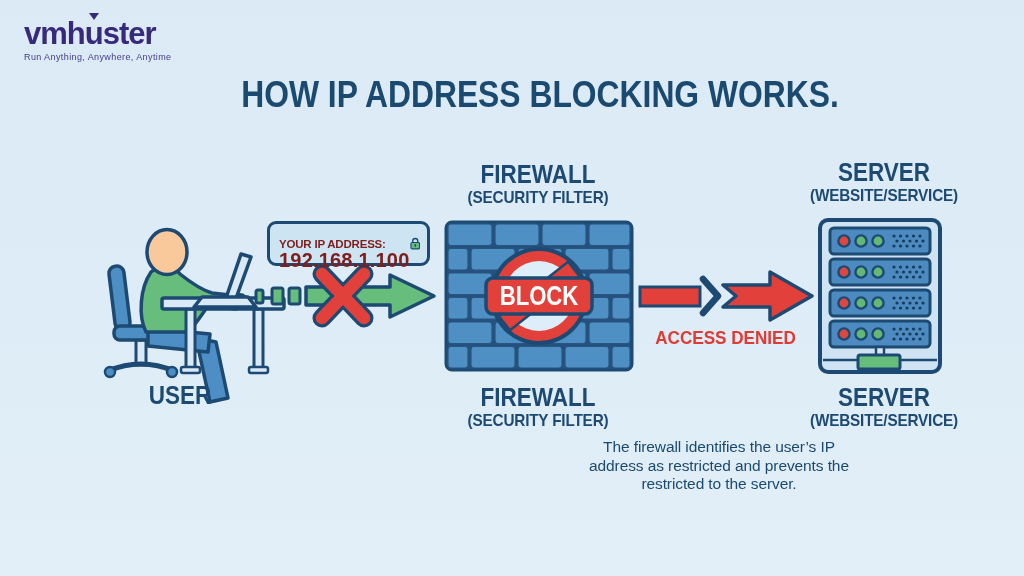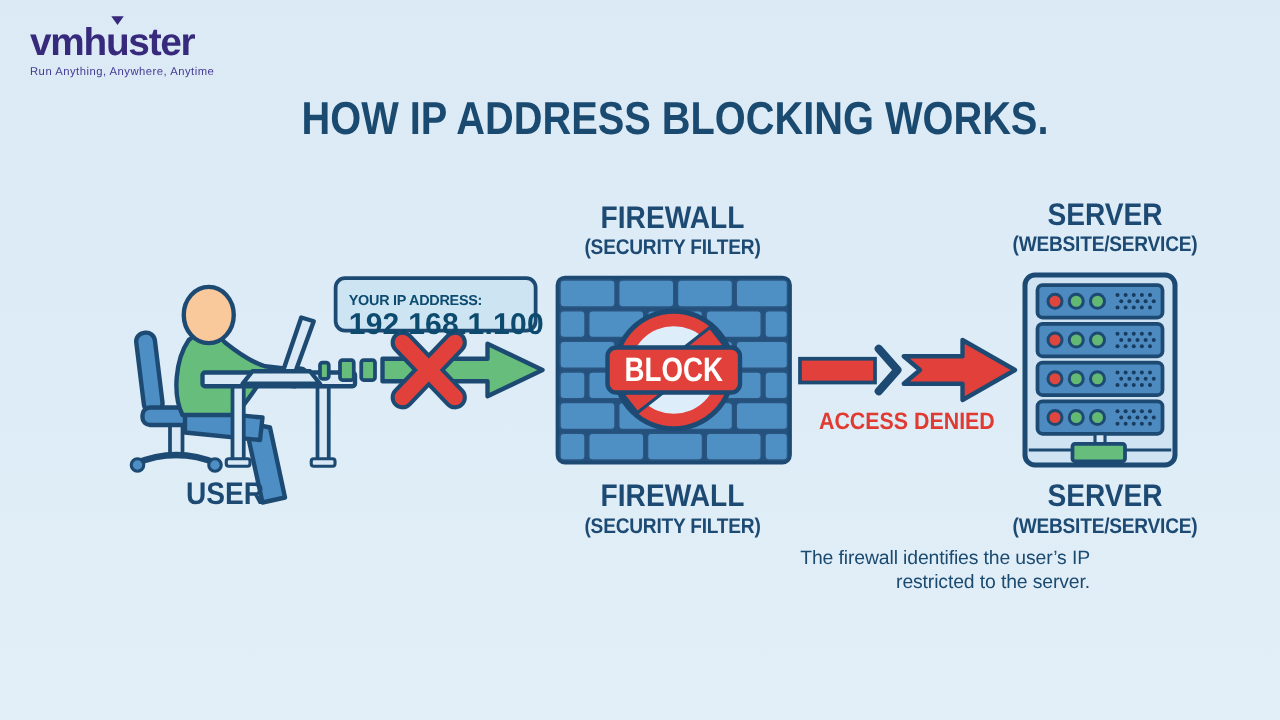--- a/index.html
+++ b/index.html
@@ -42,32 +42,32 @@
   #lbl-access-denied{
     left:638px;top:327px;width:175px;text-align:center;z-index:2;
     font-size:19px;font-weight:bold;color:#e03a33;transform:scaleX(.9);white-space:nowrap;
   }
   
   #ip-box{
     left:267px;top:221px;width:163px;height:45px;z-index:2;
     background:#cde4f3;border:3.5px solid #1d4a73;border-radius:9px;
     box-sizing:border-box;display:flex;align-items:center;padding:2px 7px 2px 9px;
   }
-  #ip-box .ip-lines{flex:1;color:#0c4a6e;margin-top:21px;}
+  #ip-box .ip-lines{flex:1;color:#7f1d1d;margin-top:21px;}
   #ip-box .l1{font-size:11.5px;font-weight:bold;letter-spacing:-0.2px;white-space:nowrap;}
-  #ip-box .l2{font-size:24px;font-weight:bold;letter-spacing:0.2px;line-height:1.05;white-space:nowrap;}
+  #ip-box .l2{font-size:20px;font-weight:bold;letter-spacing:0.2px;line-height:1.05;white-space:nowrap;}
   
   #block-text{
     left:489px;top:281px;width:100px;height:30px;z-index:2;text-align:center;
     font-size:27px;font-weight:bold;color:#ffffff;transform:scaleX(.82);line-height:30px;
     letter-spacing:0;
   }
   
   #caption{
-    left:566px;top:438px;width:306px;z-index:2;text-align:right;
+    left:566px;top:438px;width:306px;z-index:2;text-align:center;
     font-size:15.5px;color:#1b4a70;line-height:18.5px;letter-spacing:-0.1px;
   }
   #caption span{display:block;}
   svg#scene{position:absolute;left:0;top:0;z-index:1;}
 </style>
 </head>
 <body>
 
 <div id="stage">
 
@@ -243,16 +243,17 @@
     <div class="sub">(WEBSITE/SERVICE)</div>
   </div>
   <div class="abs lbl" id="lbl-user">
     <div class="main">USER</div>
   </div>
 
   <div class="abs" id="lbl-access-denied">ACCESS DENIED</div>
 
   <div class="abs" id="caption">
     <span>The firewall identifies the user’s IP</span>
+    <span>address as restricted and prevents the</span>
     <span>restricted to the server.</span>
   </div>
 
 </div>
 
 </body></html>

